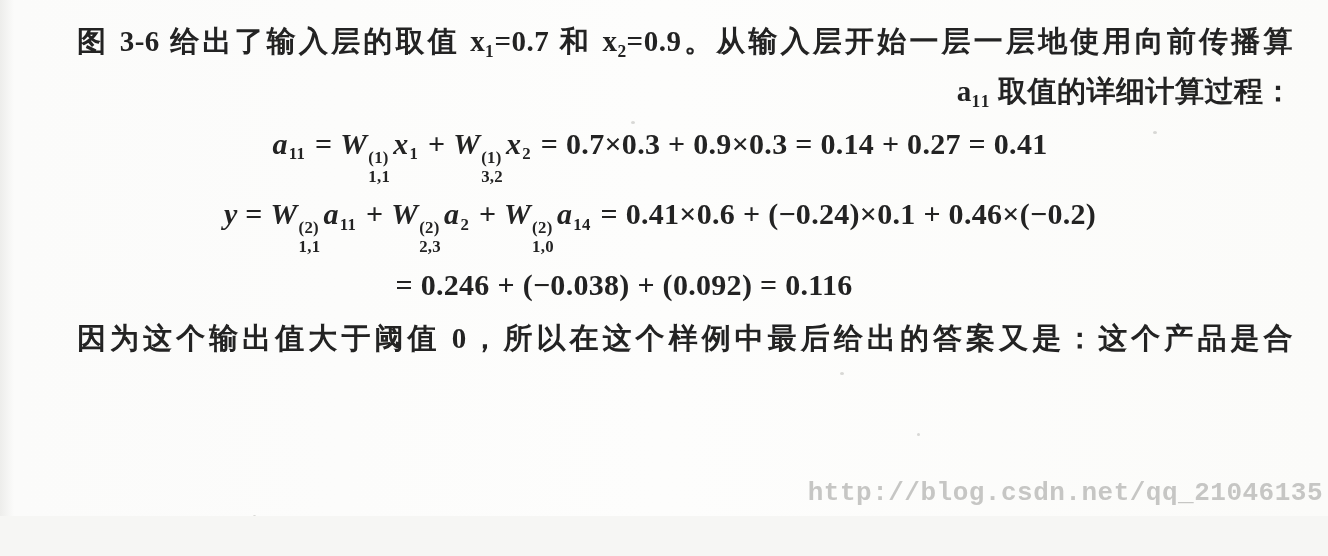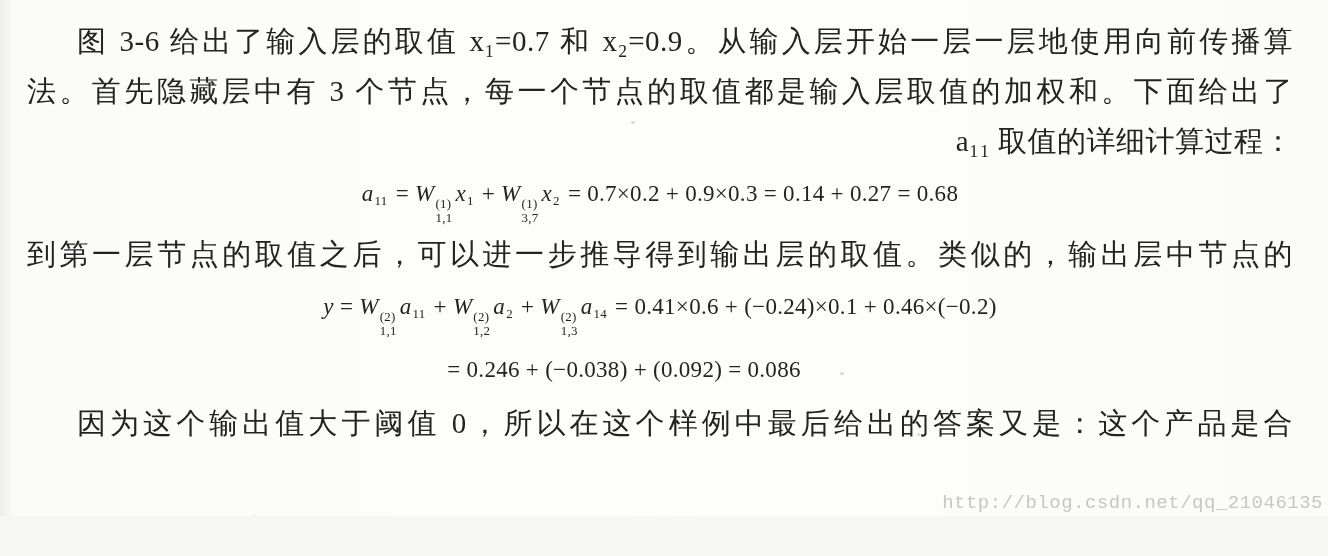--- a/index.html
+++ b/index.html
@@ -8,20 +8,21 @@
     font-family: "Liberation Serif", "DejaVu Serif", serif;
     background: #f6f6f4;
   }
   .page {
     position: relative;
     width: 1328px;
     height: 516px;
     background: linear-gradient(90deg, #ededeb 0px, #fbfbfa 14px, #fdfdfc 50%, #fbfbf9 100%);
     color: #232323;
     overflow: hidden;
+    font-weight: bold;
   }
   .textblock {
     position: absolute;
     left: 27px;
     top: 16px;
     width: 1266px;
   }
   .line {
     font-size: 29px;
     line-height: 50px;
@@ -29,21 +30,21 @@
     white-space: nowrap;
     text-align: right;
   }
   .line.justify {
     white-space: normal;
     text-align: justify;
     text-align-last: justify;
   }
   .line.indent { text-indent: 50px; }
   .eq {
-    font-size: 23px;
+    font-size: 30px;
     line-height: 56px;
     text-align: center;
     letter-spacing: 0.3px;
     white-space: nowrap;
   }
   .eq.shifted { transform: translateX(-36px); }
   .mi { font-style: italic; }
   .mn { font-style: normal; }
   .mstack {
     display: inline-flex;
@@ -57,23 +58,23 @@
   }
   .msub {
     font-size: 0.56em;
     vertical-align: -0.32em;
     margin: 0 2px 0 1px;
     font-style: normal;
   }
   .watermark {
     position: absolute;
     right: 5px;
-    bottom: 2px;
+    bottom: 8px;
     font-family: "Liberation Mono", "DejaVu Sans Mono", monospace;
-    font-size: 19px;
+    font-size: 26px;
     letter-spacing: 0.5px;
   }
   
   .speck {
     position: absolute;
     background: #b9b9b6;
     border-radius: 50%;
     opacity: 0.55;
   }
   .s1 { left: 631px; top: 121px; width: 4px; height: 3px; }
@@ -83,44 +84,42 @@
   .s5 { left: 253px; top: 515px; width: 3px; height: 3px; }
 </style>
 </head>
 <body>
 
 <div class="page" style="color: rgb(35, 35, 35);">
 
   <div class="textblock">
 
     <div class="line justify indent">图 3-6 给出了输入层的取值 x₁=0.7 和 x₂=0.9。从输入层开始一层一层地使用向前传播算</div>
-    <div class="line justify">法。首先隐藏层中有 3 个节点，每一个节点的取值都是输入层取值的加权和。下面给出了</div>
     <div class="line">a₁₁ 取值的详细计算过程：</div>
 
     <div class="eq"><span class="mi">a</span><span class="msub">11</span><span class="mn"> = </span><span class="mi">W</span><span class="mstack">
           <span>(1)</span>
           <span>1,1</span>
         </span><span class="mi">x</span><span class="msub">1</span><span class="mn"> + </span><span class="mi">W</span><span class="mstack">
           <span>(1)</span>
-          <span>3,7</span>
-        </span><span class="mi">x</span><span class="msub">2</span><span class="mn"> = 0.7×0.2 + 0.9×0.3 = 0.14 + 0.27 = 0.68</span></div>
+          <span>3,2</span>
+        </span><span class="mi">x</span><span class="msub">2</span><span class="mn"> = 0.7×0.3 + 0.9×0.3 = 0.14 + 0.27 = 0.41</span></div>
 
-    <div class="line justify">到第一层节点的取值之后，可以进一步推导得到输出层的取值。类似的，输出层中节点的</div>
 
     <div class="eq"><span class="mi">y</span><span class="mn"> = </span><span class="mi">W</span><span class="mstack">
           <span>(2)</span>
           <span>1,1</span>
         </span><span class="mi">a</span><span class="msub">11</span><span class="mn"> + </span><span class="mi">W</span><span class="mstack">
           <span>(2)</span>
-          <span>1,2</span>
+          <span>2,3</span>
         </span><span class="mi">a</span><span class="msub">2</span><span class="mn"> + </span><span class="mi">W</span><span class="mstack">
           <span>(2)</span>
-          <span>1,3</span>
+          <span>1,0</span>
         </span><span class="mi">a</span><span class="msub">14</span><span class="mn"> = 0.41×0.6 + (−0.24)×0.1 + 0.46×(−0.2)</span></div>
-    <div class="eq shifted"><span class="mn">= 0.246 + (−0.038) + (0.092) = 0.086</span></div>
+    <div class="eq shifted"><span class="mn">= 0.246 + (−0.038) + (0.092) = 0.116</span></div>
 
     <div class="line justify indent">因为这个输出值大于阈值 0，所以在这个样例中最后给出的答案又是：这个产品是合</div>
 
   </div>
 
   <div class="speck s1"></div>
   <div class="speck s2"></div>
   <div class="speck s3"></div>
   <div class="speck s4"></div>
   <div class="speck s5"></div>

